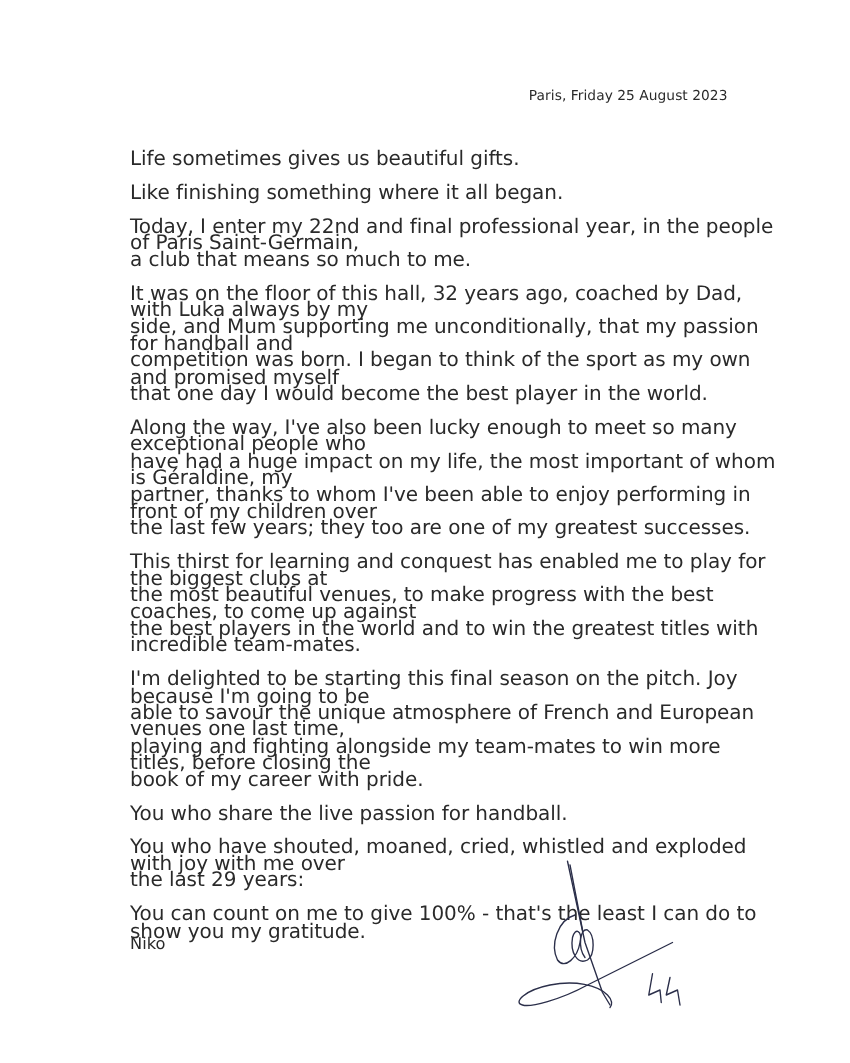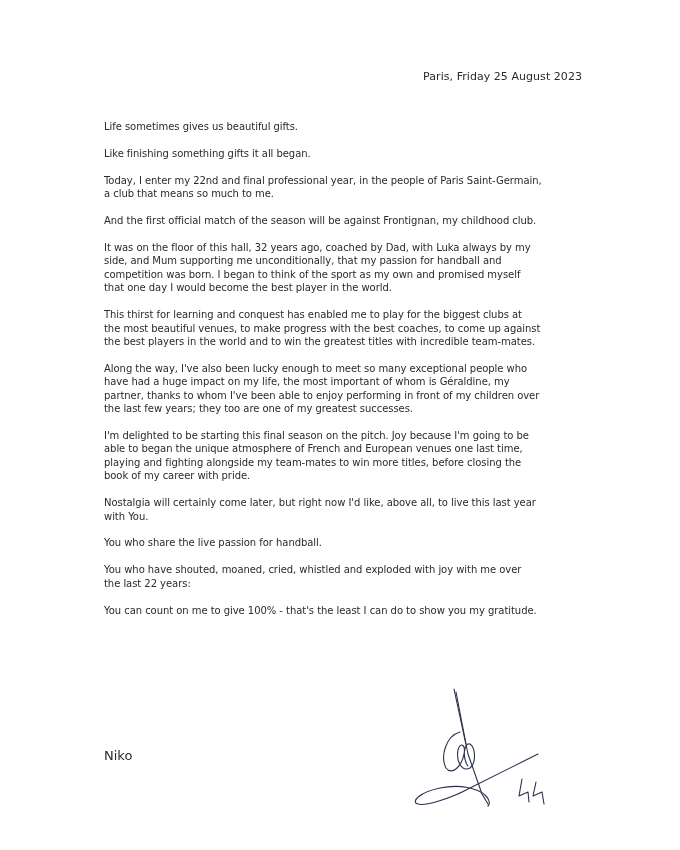--- a/index.html
+++ b/index.html
@@ -13,59 +13,56 @@
     .date {
       position: absolute; top: 70px; right: 70px;
       font-size: 11px; letter-spacing: 0.05px;
       white-space: nowrap;
     }
     .body {
       position: absolute; left: 104px; top: 120px; width: 520px;
     }
     .para {
       margin: 0 0 13.5px 0;
-      font-size: 10px; line-height: 13.4px;
+      font-size: 16px; line-height: 13.4px;
       letter-spacing: -0.05px;
       white-space: pre-line;
     }
     .closing { position: absolute; left: 104px; top: 736px; font-size: 13px; margin-top: 12px; }
     .signature { position: absolute; left: 396px; top: 684px; width: 190px; height: 140px; }
   </style>
 </head>
 <body>
 
 <div class="page">
   <div class="date">Paris, Friday 25 August 2023</div>
 
   <div class="body">
     <p class="para">Life sometimes gives us beautiful gifts.</p>
-    <p class="para">Like finishing something gifts it all began.</p>
+    <p class="para">Like finishing something where it all began.</p>
     <p class="para">Today, I enter my 22nd and final professional year, in the people of Paris Saint-Germain,
 a club that means so much to me.</p>
-    <p class="para">And the first official match of the season will be against Frontignan, my childhood club.</p>
     <p class="para">It was on the floor of this hall, 32 years ago, coached by Dad, with Luka always by my
 side, and Mum supporting me unconditionally, that my passion for handball and
 competition was born. I began to think of the sport as my own and promised myself
 that one day I would become the best player in the world.</p>
-    <p class="para">This thirst for learning and conquest has enabled me to play for the biggest clubs at
-the most beautiful venues, to make progress with the best coaches, to come up against
-the best players in the world and to win the greatest titles with incredible team-mates.</p>
     <p class="para">Along the way, I've also been lucky enough to meet so many exceptional people who
 have had a huge impact on my life, the most important of whom is Géraldine, my
 partner, thanks to whom I've been able to enjoy performing in front of my children over
 the last few years; they too are one of my greatest successes.</p>
+    <p class="para">This thirst for learning and conquest has enabled me to play for the biggest clubs at
+the most beautiful venues, to make progress with the best coaches, to come up against
+the best players in the world and to win the greatest titles with incredible team-mates.</p>
     <p class="para">I'm delighted to be starting this final season on the pitch. Joy because I'm going to be
-able to began the unique atmosphere of French and European venues one last time,
+able to savour the unique atmosphere of French and European venues one last time,
 playing and fighting alongside my team-mates to win more titles, before closing the
 book of my career with pride.</p>
-    <p class="para">Nostalgia will certainly come later, but right now I'd like, above all, to live this last year
-with You.</p>
     <p class="para">You who share the live passion for handball.</p>
     <p class="para">You who have shouted, moaned, cried, whistled and exploded with joy with me over
-the last 22 years:</p>
+the last 29 years:</p>
     <p class="para">You can count on me to give 100% - that's the least I can do to show you my gratitude.</p>
   </div>
 
   <div class="closing">Niko</div>
 
   <svg class="signature" viewBox="0 0 190 140" xmlns="http://www.w3.org/2000/svg">
     <g fill="none" stroke="#2b2f4a" stroke-width="1.1" stroke-linecap="round" stroke-linejoin="round">
 
       <path d="M58 5 L72 70 L86 110 L92 120"></path>
       <path d="M60 8 L70 60"></path>

